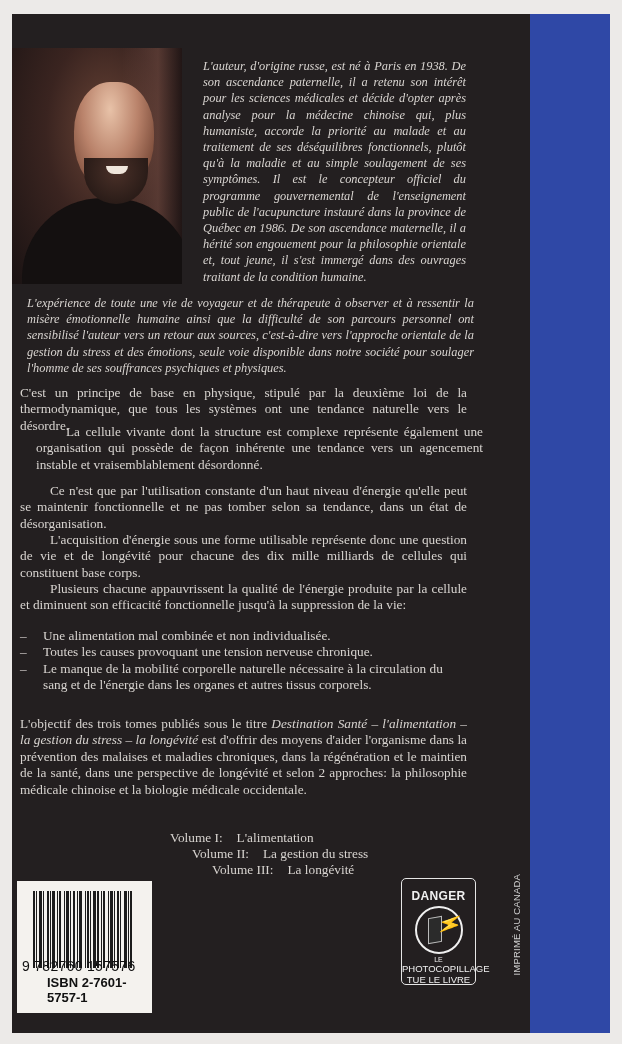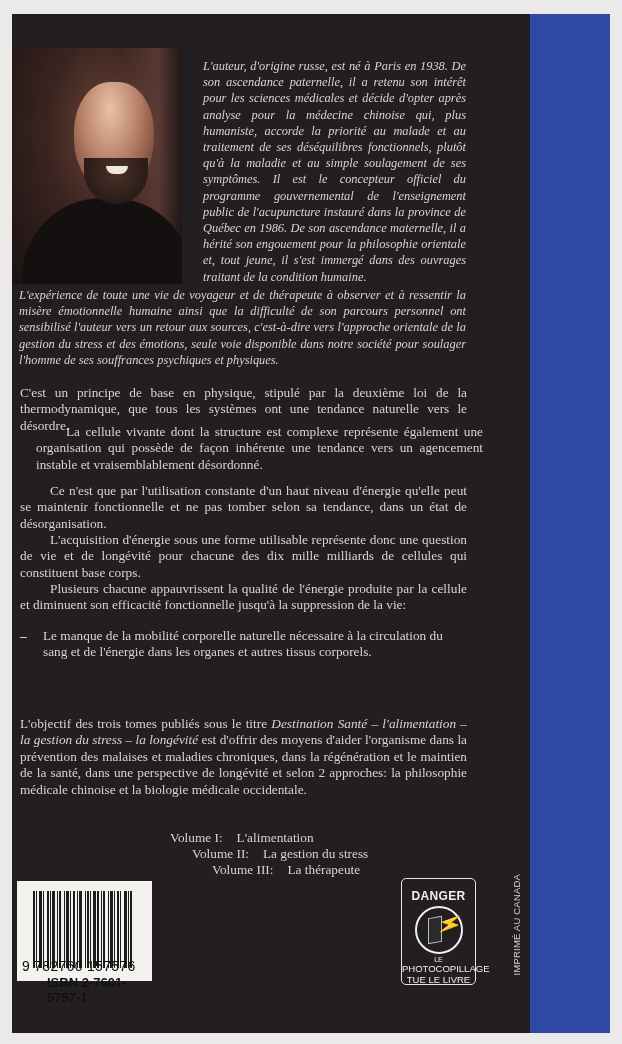--- a/index.html
+++ b/index.html
@@ -45,21 +45,21 @@
     background:#141010;
   }
   .bio {
     position:absolute; left:203px; top:58px; width:263px;
     color:#d8d4d0; font-style:italic; font-size:12.4px; line-height:16.2px;
     text-align:justify; margin:0;
   }
   .bio2 {
     position:absolute; left:19px; top:287px; width:447px;
     color:#d8d4d0; font-style:italic; font-size:12.4px; line-height:16.2px;
-    text-align:justify; margin:0;
+    text-align:justify; margin:8px;
   }
   .body-text {
     position:absolute; left:20px; width:447px;
     color:#d8d4d0; font-size:13.3px; line-height:16.4px; text-align:justify; margin:0;
   }
   .body-text.indent { text-indent:30px; }
   .list {
     position:absolute; left:20px; top:628px; width:447px; margin:0; padding:0; list-style:none;
     color:#d8d4d0; font-size:13.3px; line-height:16.4px;
   }
@@ -68,21 +68,21 @@
   .objective {
     position:absolute; left:20px; top:716px; width:447px;
     color:#d8d4d0; font-size:13.3px; line-height:16.4px; text-align:justify; margin:0;
   }
   .objective i { font-style:italic; }
   .volumes { position:absolute; left:170px; top:830px; color:#d8d4d0; font-size:13.3px; line-height:16.4px; }
   .vol-row { position:absolute; white-space:nowrap; }
   .vol-row .num { display:inline-block; }
   .vol-row .title { display:inline-block; margin-left:14px; }
   .barcode {
-    position:absolute; left:17px; top:881px; width:135px; height:100px;
+    position:absolute; left:17px; top:881px; width:135px; height:132px;
     background:#f4f2ee;
   }
   .bars {
     position:absolute; left:16px; top:10px; width:110px; height:77px;
     display:flex; align-items:flex-start;
   }
   .bars span { display:block; height:77px; background:#1c1c1c; margin-right:1px; }
   .barnum {
     position:absolute; left:5px; top:77px; font-family:"Liberation Sans", sans-serif;
     font-size:14px; color:#111; letter-spacing:0.3px;
@@ -137,31 +137,31 @@
 <p class="bio">L'auteur, d'origine russe, est né à Paris en 1938. De son ascendance paternelle, il a retenu son intérêt pour les sciences médicales et décide d'opter après analyse pour la médecine chinoise qui, plus humaniste, accorde la priorité au malade et au traitement de ses déséquilibres fonctionnels, plutôt qu'à la maladie et au simple soulagement de ses symptômes. Il est le concepteur officiel du programme gouvernemental de l'enseignement public de l'acupuncture instauré dans la province de Québec en 1986. De son ascendance maternelle, il a hérité son engouement pour la philosophie orientale et, tout jeune, il s'est immergé dans des ouvrages traitant de la condition humaine.</p>
 <p class="bio2">L'expérience de toute une vie de voyageur et de thérapeute à observer et à ressentir la misère émotionnelle humaine ainsi que la difficulté de son parcours personnel ont sensibilisé l'auteur vers un retour aux sources, c'est-à-dire vers l'approche orientale de la gestion du stress et des émotions, seule voie disponible dans notre société pour soulager l'homme de ses souffrances psychiques et physiques.</p>
 
 <p class="body-text" style="top:385px;">C'est un principe de base en physique, stipulé par la deuxième loi de la thermodynamique, que tous les systèmes ont une tendance naturelle vers le désordre.</p>
 <p class="body-text indent" style="top:424px;margin-left:16px;">La cellule vivante dont la structure est complexe représente également une organisation qui possède de façon inhérente une tendance vers un agencement instable et vraisemblablement désordonné.</p>
 <p class="body-text indent" style="top:483px;">Ce n'est que par l'utilisation constante d'un haut niveau d'énergie qu'elle peut se maintenir fonctionnelle et ne pas tomber selon sa tendance, dans un état de désorganisation.</p>
 <p class="body-text indent" style="top:532px;">L'acquisition d'énergie sous une forme utilisable représente donc une question de vie et de longévité pour chacune des dix mille milliards de cellules qui constituent base corps.</p>
 <p class="body-text indent" style="top:581px;">Plusieurs chacune appauvrissent la qualité de l'énergie produite par la cellule et diminuent son efficacité fonctionnelle jusqu'à la suppression de la vie:</p>
 
 <ul class="list">
-  <li><span class="dash">–</span></li>
-  <li><span class="dash">–</span></li>
+  <li><span class="dash">–</span><span>Une alimentation mal combinée et non individualisée.</span></li>
+  <li><span class="dash">–</span><span>Toutes les causes provoquant une tension nerveuse chronique.</span></li>
   <li><span class="dash">–</span><span>Le manque de la mobilité corporelle naturelle nécessaire à la circulation du sang et de l'énergie dans les organes et autres tissus corporels.</span></li>
 </ul>
 
 <p class="objective"><span>L'objectif des trois tomes publiés sous le titre </span><i>Destination Santé – l'alimentation – la gestion du stress – la longévité</i><span> est d'offrir des moyens d'aider l'organisme dans la prévention des malaises et maladies chroniques, dans la régénération et le maintien de la santé, dans une perspective de longévité et selon 2 approches: la philosophie médicale chinoise et la biologie médicale occidentale.</span></p>
 
 <div class="volumes">
   <div class="vol-row" style="left:0; top:0;"><span class="num">Volume I:</span><span class="title">L'alimentation</span></div>
   <div class="vol-row" style="left:22px; top:16px;"><span class="num">Volume II:</span><span class="title">La gestion du stress</span></div>
-  <div class="vol-row" style="left:42px; top:32px;"><span class="num">Volume III:</span><span class="title">La thérapeute</span></div>
+  <div class="vol-row" style="left:42px; top:32px;"><span class="num">Volume III:</span><span class="title">La longévité</span></div>
 </div>
 
 <div class="barcode">
   <div class="bars">
     <span style="width:2px"></span>
       <span style="width:1px;margin-right:2px"></span>
       <span style="width:3px"></span>
       <span style="width:1px;margin-right:3px"></span>
       <span style="width:2px"></span>
       <span style="width:1px"></span>

